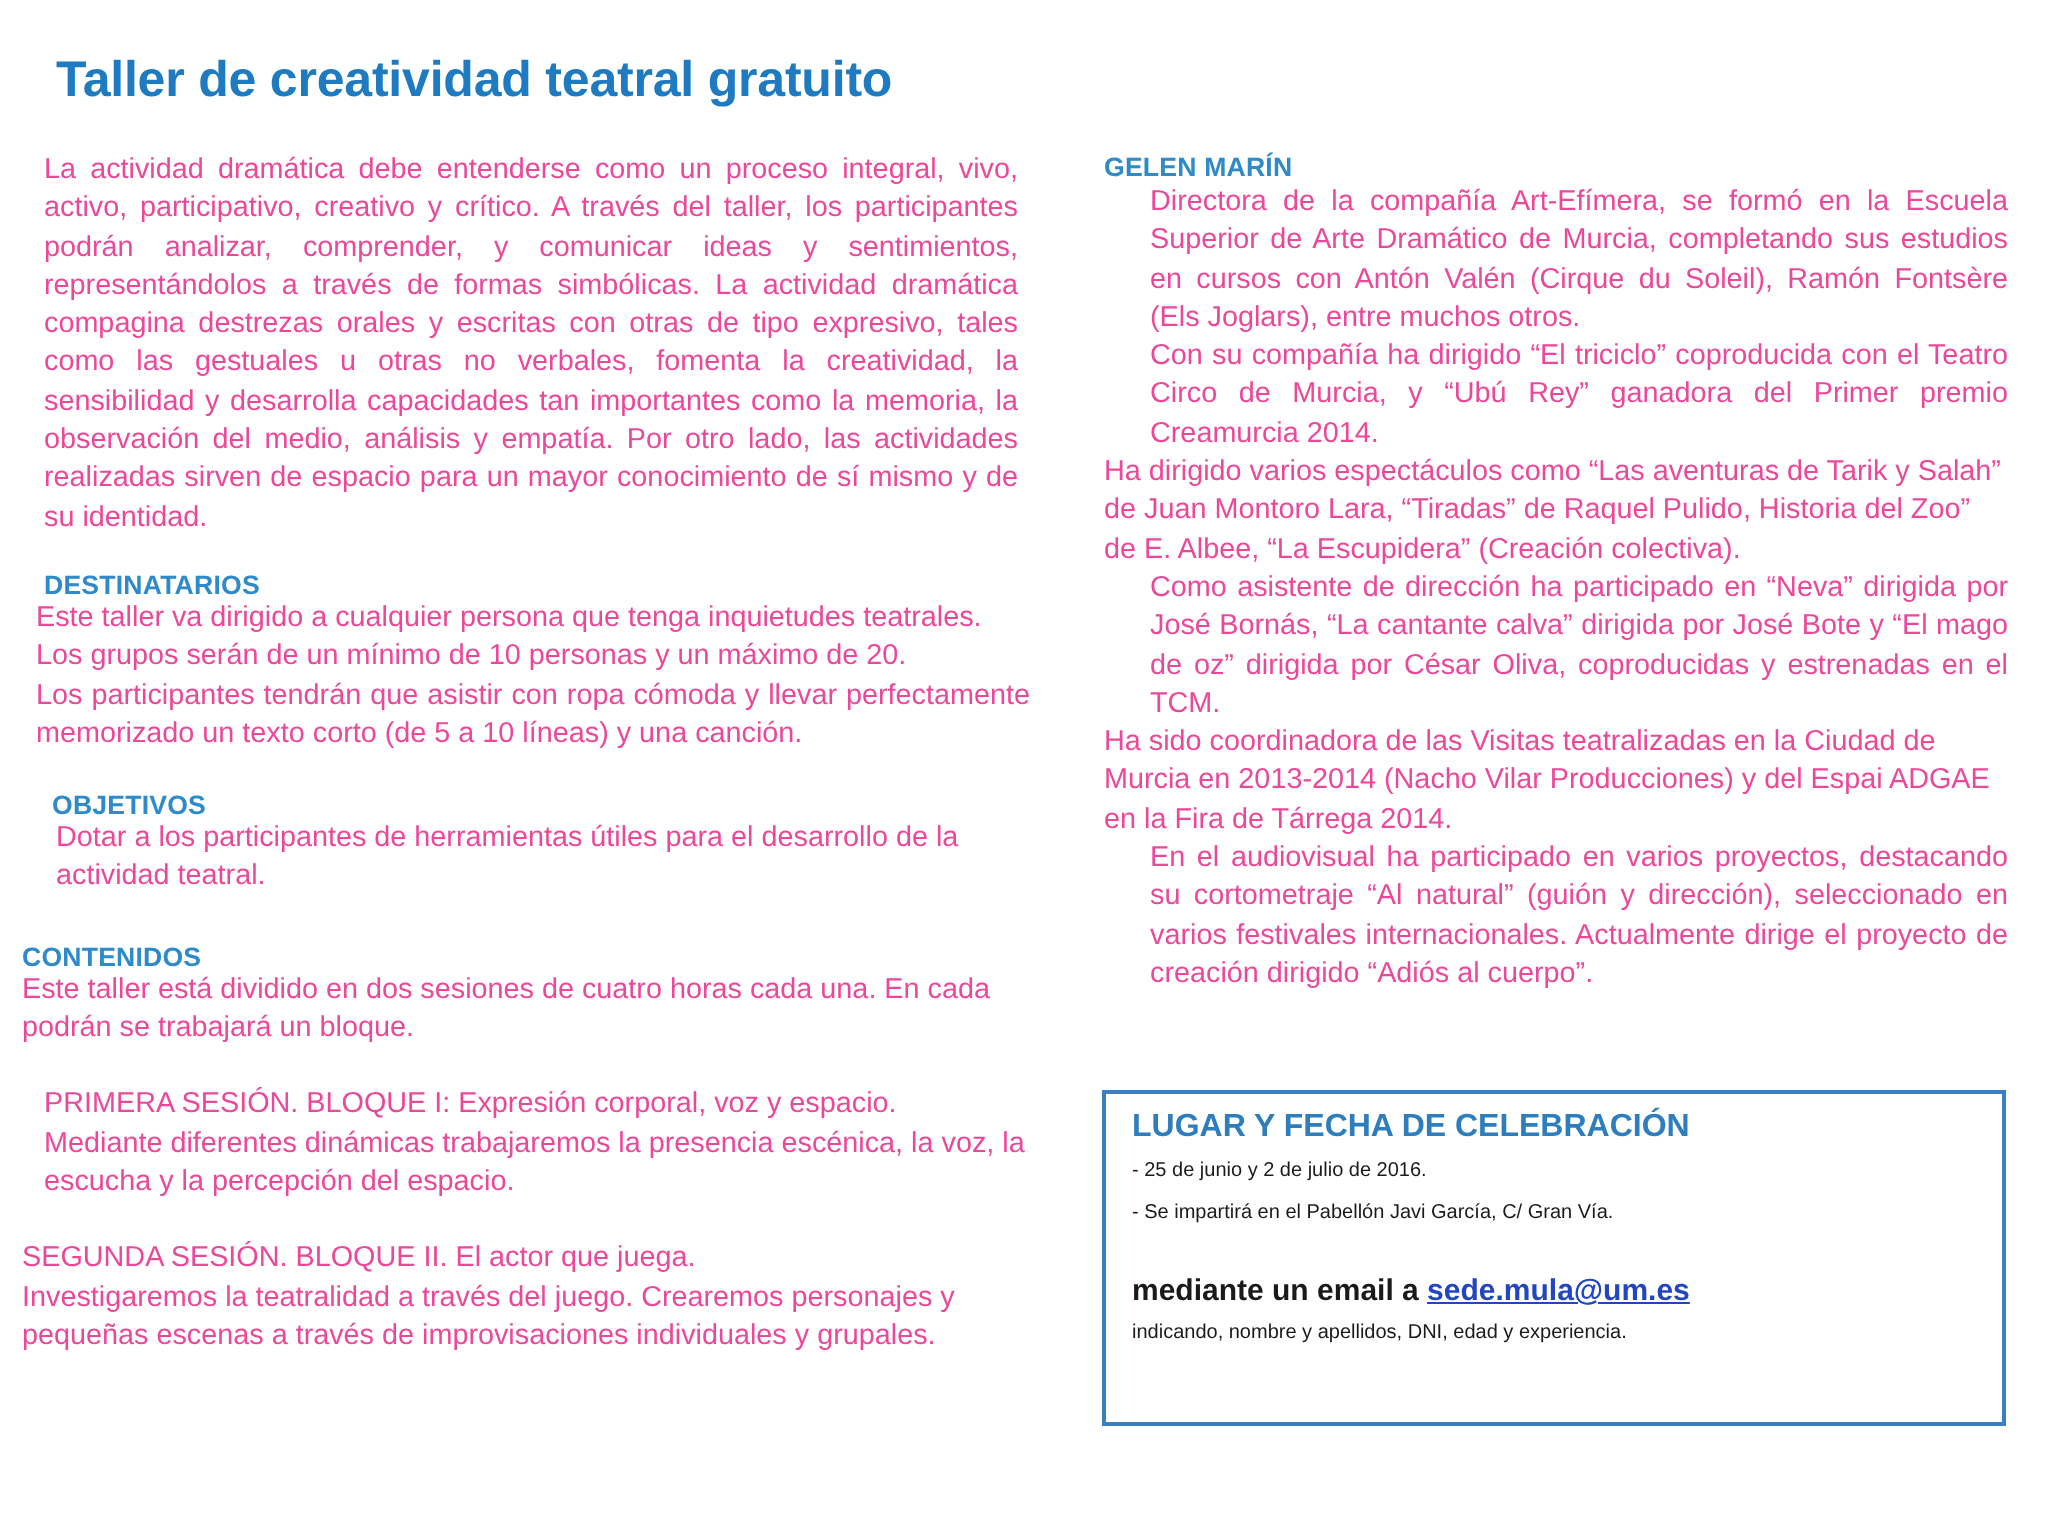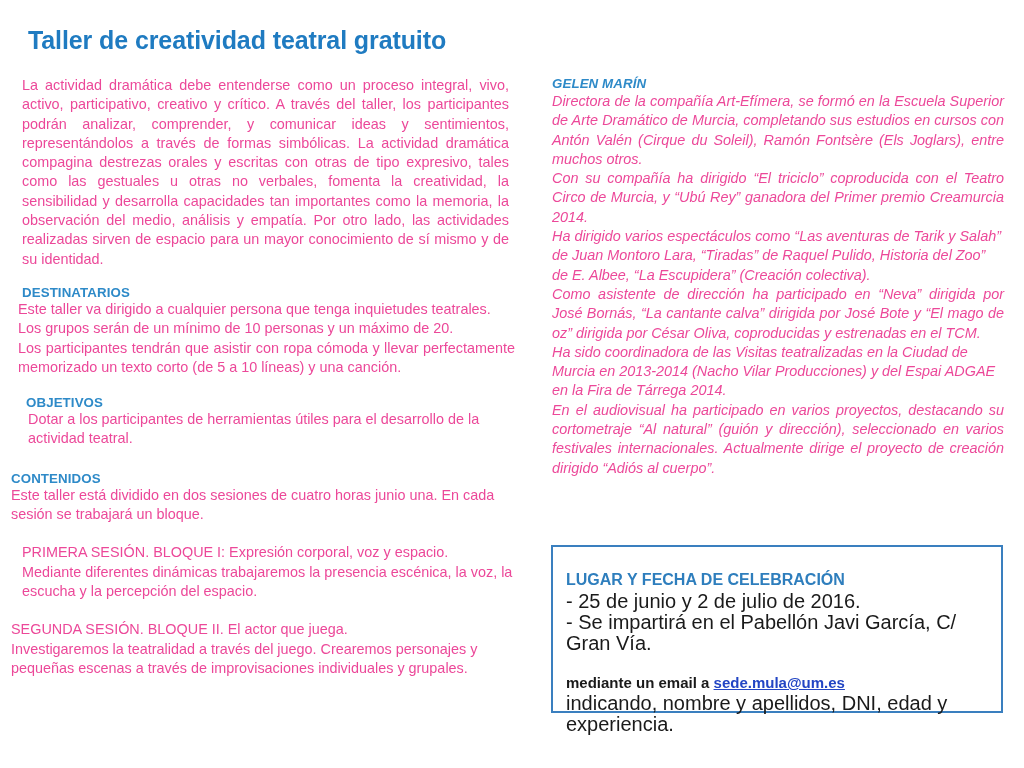--- a/index.html
+++ b/index.html
@@ -38,33 +38,33 @@
     position: absolute;
     left: 10px;
     top: 76px;
     width: 505px;
   }
   .col-right {
     position: absolute;
     left: 552px;
     top: 76px;
     width: 452px;
-    font-style: italic;
   }
 
   
   .para {
     font-size: 14.4px;
     line-height: 19.3px;
     margin: 0;
     color: #ec4899;
   }
   .just {
     text-align: justify;
     text-justify: inter-word;
+    margin-left: 23px;
   }
   .heading {
     font-size: 13.3px;
     font-weight: bold;
     color: #2e8ac8;
     margin: 0;
     letter-spacing: 0.1px;
   }
 
   
@@ -89,30 +89,30 @@
   
   .info-box {
     position: absolute;
     left: 551px;
     top: 545px;
     width: 452px;
     height: 168px;
     box-sizing: border-box;
     border: 2px solid #3a7fbf;
     background: #ffffff;
-    padding: 24px 12px 8px 13px;
+    padding: 8px 12px 8px 13px;
   }
   .info-box .box-heading {
     font-size: 16px;
     font-weight: bold;
     color: #2e7ebd;
     margin: 0 0 2px 0;
   }
   .info-box .box-line {
-    font-size: 20px;
+    font-size: 10px;
     line-height: 21px;
     margin: 0;
   }
   .info-box .spacer {
     height: 18px;
   }
   .info-box .bold-line {
     font-size: 15px;
     line-height: 21px;
     margin: 0;
@@ -142,21 +142,21 @@
       <p class="para just">Los participantes tendrán que asistir con ropa cómoda y llevar perfectamente memorizado un texto corto (de 5 a 10 líneas) y una canción.</p>
     </div>
 
     <div class="blk-objetivos">
       <div class="heading">OBJETIVOS</div>
       <p class="para">Dotar a los participantes de herramientas útiles para el desarrollo de la actividad teatral.</p>
     </div>
 
     <div class="blk-contenidos">
       <div class="heading">CONTENIDOS</div>
-      <p class="para">Este taller está dividido en dos sesiones de cuatro horas junio una. En cada sesión se trabajará un bloque.</p>
+      <p class="para">Este taller está dividido en dos sesiones de cuatro horas cada una. En cada podrán se trabajará un bloque.</p>
     </div>
 
     <div class="blk-sesiones">
       <p class="para">PRIMERA SESIÓN. BLOQUE I: Expresión corporal, voz y espacio.</p>
       <p class="para">Mediante diferentes dinámicas trabajaremos la presencia escénica, la voz, la escucha y la percepción del espacio.</p>
     </div>
 
     <div class="blk-sesion2">
       <p class="para">SEGUNDA SESIÓN. BLOQUE II. El actor que juega.</p>
       <p class="para">Investigaremos la teatralidad a través del juego. Crearemos personajes y pequeñas escenas a través de improvisaciones individuales y grupales.</p>

